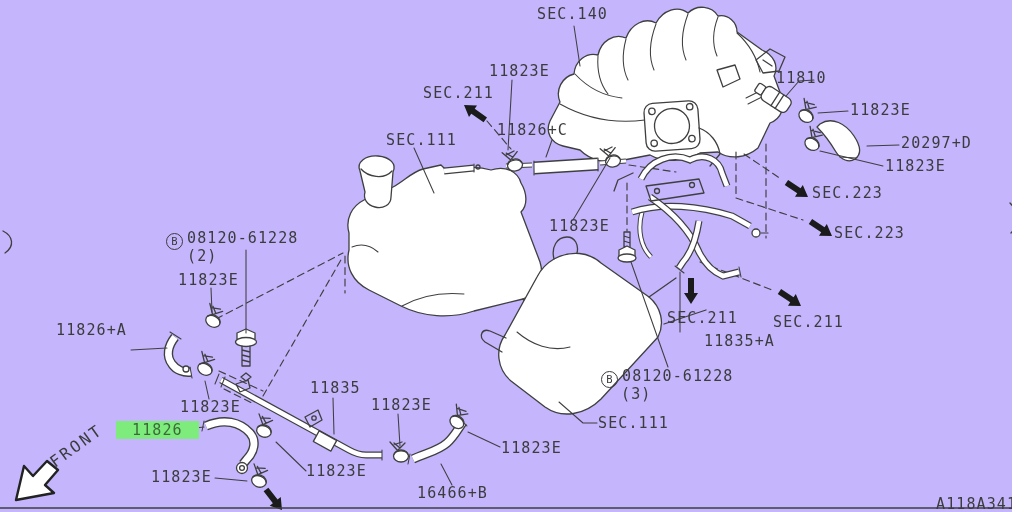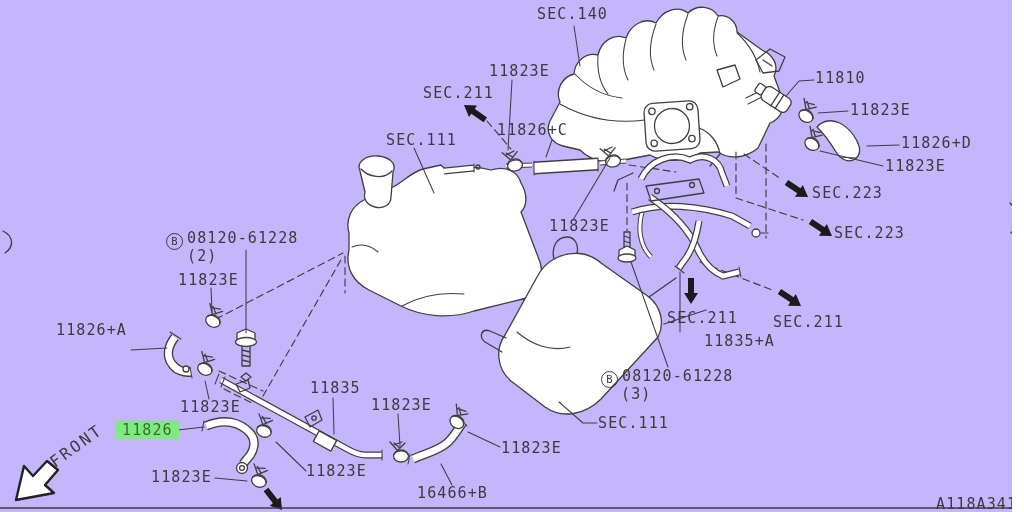--- a/index.html
+++ b/index.html
@@ -14,21 +14,21 @@
   .t13i{fill:none;stroke:#ffffff;stroke-width:10;stroke-linecap:butt;}
   .t9o{fill:none;stroke:#3f3f3f;stroke-width:9.5;stroke-linecap:butt;}
   .t9i{fill:none;stroke:#ffffff;stroke-width:6.8;stroke-linecap:butt;}
   .t7o{fill:none;stroke:#3f3f3f;stroke-width:7;stroke-linecap:butt;}
   .t7i{fill:none;stroke:#ffffff;stroke-width:4.6;stroke-linecap:butt;}
   .t5o{fill:none;stroke:#3f3f3f;stroke-width:5;stroke-linecap:butt;}
   .t5i{fill:none;stroke:#ffffff;stroke-width:3;stroke-linecap:butt;}
   .blk{fill:#1b1b1b;stroke:none;}
   .lbl{position:absolute;font-size:15px;line-height:1.1;letter-spacing:1.1px;
        color:#3c3c3c;white-space:nowrap;}
-  .hl{background:#7dec7d;color:#3c6b38;padding:0 6px;}
+  .hl{background:#7dec7d;color:#3c6b38;padding:0 16px;}
   .bsym{display:inline-flex;width:15px;height:15px;border:1.4px solid #3c3c3c;border-radius:50%;
         align-items:center;justify-content:center;font-size:10.5px;letter-spacing:0;
         margin-right:4px;position:relative;top:2px;}
   .front{font-size:16px;letter-spacing:2.5px;transform:rotate(-36deg);transform-origin:0 50%;}
 </style>
 </head>
 <body>
 
 <div id="stage">
 
@@ -253,23 +253,23 @@
   <path d="M16,500 L24,466 L33,476 L47,461 L58,470 L45,485 L54,493 Z" fill="#ffffff" stroke="#222222" stroke-width="2.4" stroke-linejoin="round"></path>
 
   <path d="M0,508 L1019,508" stroke="#3f3f3f" stroke-width="1.6"></path>
 </svg>
 
 <div class="lbl" style="left:537px;top:6px">SEC.140</div>
 <div class="lbl" style="left:489px;top:63px">11823E</div>
 <div class="lbl" style="left:423px;top:85px">SEC.211</div>
 <div class="lbl" style="left:497px;top:122px">11826+C</div>
 <div class="lbl" style="left:386px;top:132px">SEC.111</div>
-<div class="lbl" style="left:815px;top:70px">11810</div>
+<div class="lbl" style="left:776px;top:70px">11810</div>
 <div class="lbl" style="left:850px;top:102px">11823E</div>
-<div class="lbl" style="left:901px;top:135px">11826+D</div>
+<div class="lbl" style="left:901px;top:135px">20297+D</div>
 <div class="lbl" style="left:885px;top:158px">11823E</div>
 <div class="lbl" style="left:812px;top:185px">SEC.223</div>
 <div class="lbl" style="left:834px;top:225px">SEC.223</div>
 
 <div class="lbl" style="left:166px;top:230px"><span class="bsym">
         <span>B</span>
       </span><span>08120-61228</span></div>
 <div class="lbl" style="left:187px;top:248px">(2)</div>
 
 <div class="lbl" style="left:178px;top:272px">11823E</div>

